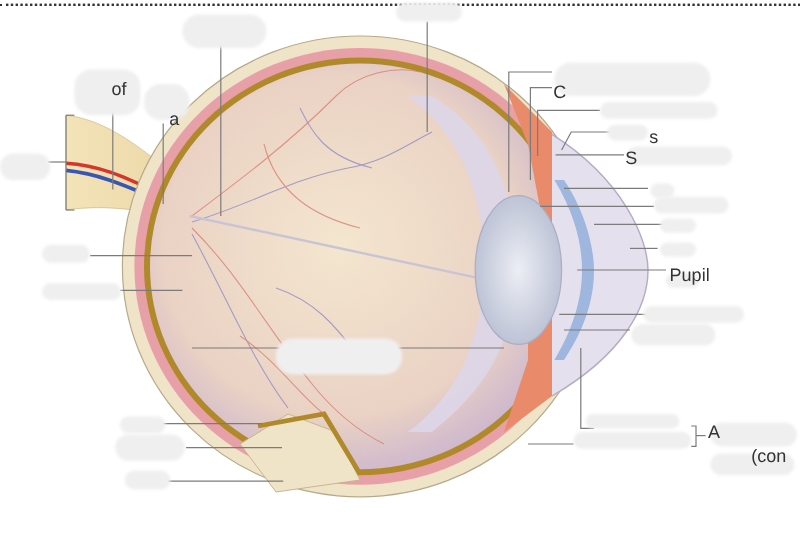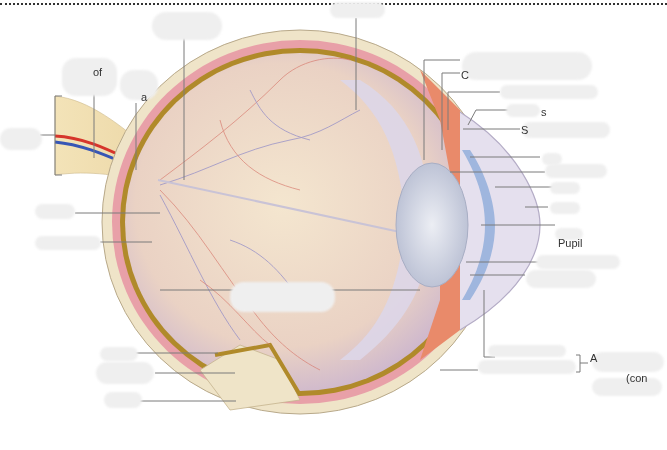--- a/index.html
+++ b/index.html
@@ -1,20 +1,20 @@
 <!DOCTYPE html>
 <html><head>
 <meta charset="utf-8">
 <style>
   html,body{margin:0;padding:0;background:#ffffff;}
   body{width:667px;height:450px;position:relative;overflow:hidden;font-family:"Liberation Sans",sans-serif;}
   .dotted-top{position:absolute;left:0;top:3px;width:667px;height:0;border-top:2px dotted #333;}
   #art{position:absolute;left:0;top:0;width:667px;height:450px;}
   .blank{position:absolute;background:#efefef;border-radius:14px;filter:blur(1.2px);}
-  .frag{position:absolute;font-size:11px;color:#333;white-space:nowrap;}
+  .frag{position:absolute;font-size:15px;color:#333;white-space:nowrap;}
 </style>
 </head>
 <body>
 
 <div class="dotted-top"></div>
 
 <svg id="art" viewBox="0 0 667 450">
   <defs>
     <radialGradient id="vit" cx="0.45" cy="0.45" r="0.6">
       <stop offset="0" stop-color="#f4e6cf"></stop>
@@ -134,15 +134,15 @@
 <div class="blank" style="left:488px;top:345px;width:78px;height:12px;"></div>
 <div class="blank" style="left:478px;top:360px;width:98px;height:14px;"></div>
 <div class="blank" style="left:592px;top:352px;width:72px;height:20px;"></div>
 <div class="blank" style="left:592px;top:378px;width:70px;height:18px;"></div>
 
 <span class="frag" style="left:93px;top:66px;">of</span>
 <span class="frag" style="left:141px;top:91px;">a</span>
 <span class="frag" style="left:461px;top:69px;">C</span>
 <span class="frag" style="left:541px;top:106px;">s</span>
 <span class="frag" style="left:521px;top:124px;">S</span>
-<span class="frag" style="left:558px;top:237px;">Pupil</span>
+<span class="frag" style="left:558px;top:221px;">Pupil</span>
 <span class="frag" style="left:590px;top:352px;">A</span>
 <span class="frag" style="left:590px;top:372px;margin-left:36px;">(con</span>
 
 </body></html>

